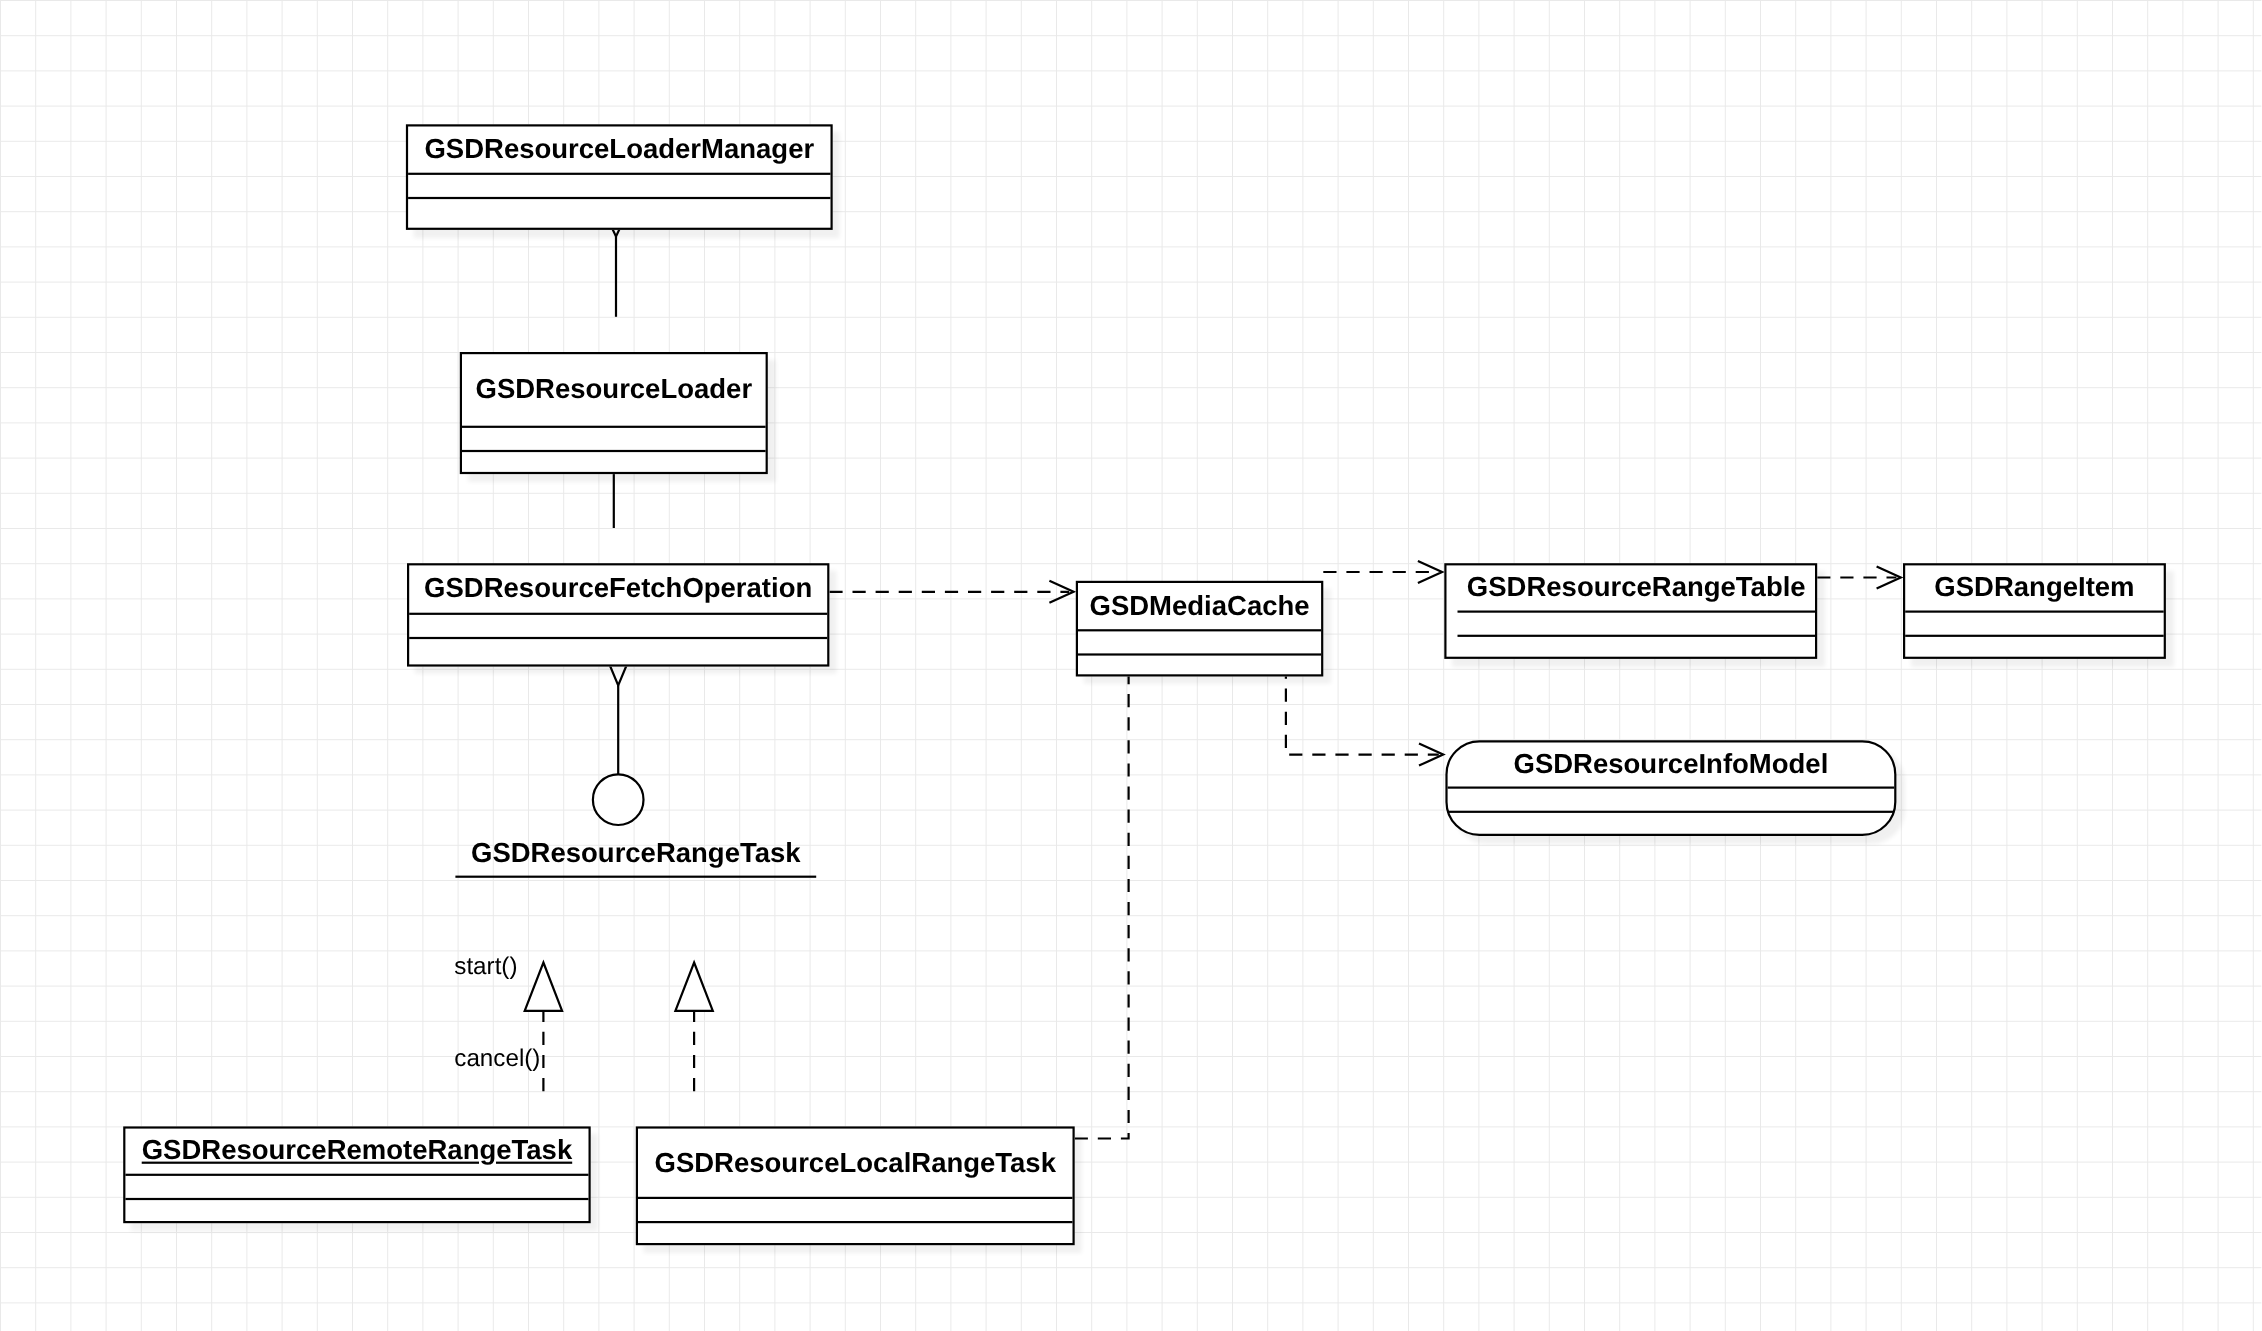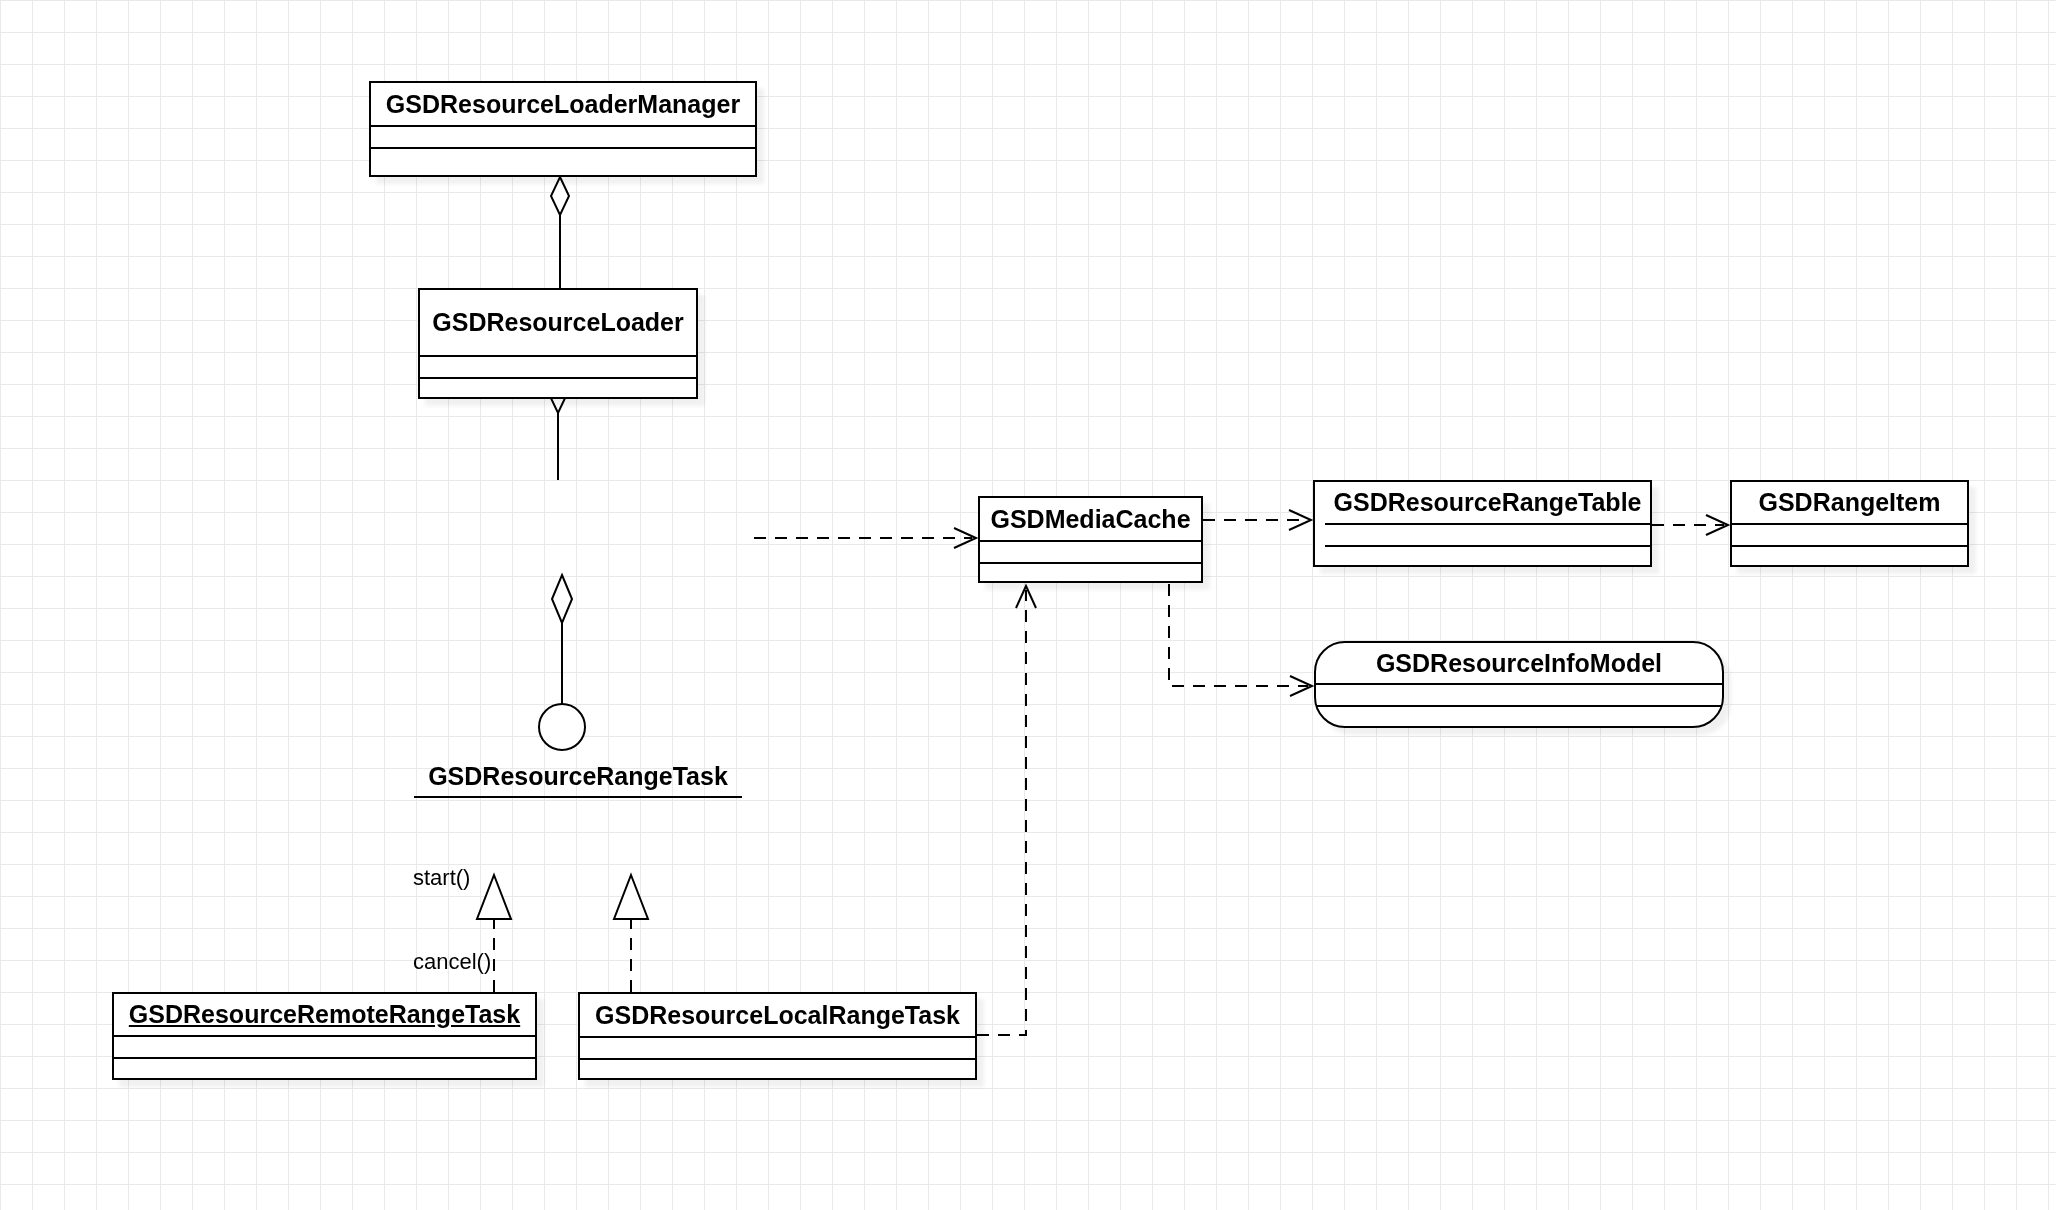--- a/index.html
+++ b/index.html
@@ -31,20 +31,21 @@
   .edge.dashed { stroke-dasharray: 12 9; }
   .hollow { fill: #ffffff; stroke: #000000; stroke-width: 2; }
   .uml-class {
     position: absolute;
     box-sizing: border-box;
     background: #ffffff;
     border: 2px solid #000000;
     display: flex;
     flex-direction: column;
     box-shadow: 7px 7px 4px rgba(0,0,0,0.06);
+    margin-top: 32px;
   }
   .uml-title {
     flex: 1;
     display: flex;
     align-items: center;
     justify-content: center;
     font-weight: bold;
     font-size: 25px;
     color: #000000;
     white-space: nowrap;
@@ -141,20 +142,25 @@
     <div class="uml-attrs"></div>
     <div class="uml-methods" style="height:26px;"></div>
   </div>
 
   <div class="uml-class" style="left:418px; top:288px; width:280px; height:111px;">
     <div class="uml-title">GSDResourceLoader</div>
     <div class="uml-attrs"></div>
     <div class="uml-methods" style="height:18px;"></div>
   </div>
 
+  <div class="uml-class" style="left:370px; top:480px; width:384px; height:94px;">
+    <div class="uml-title">GSDResourceFetchOperation</div>
+    <div class="uml-attrs"></div>
+    <div class="uml-methods" style="height:23px;"></div>
+  </div>
 
   <div class="uml-class" style="left:978px; top:496px; width:225px; height:87px;">
     <div class="uml-title">GSDMediaCache</div>
     <div class="uml-attrs"></div>
     <div class="uml-methods" style="height:17px;"></div>
   </div>
 
   <div class="uml-class" style="left:1313px; top:480px; width:339px; height:87px;padding-left:10px;">
     <div class="uml-title">GSDResourceRangeTable</div>
     <div class="uml-attrs"></div>
@@ -172,21 +178,21 @@
     <div class="uml-attrs"></div>
     <div class="uml-methods" style="height:19px;"></div>
   </div>
 
   <div class="uml-class" style="left:112px; top:992px; width:425px; height:88px;text-decoration:underline;">
     <div class="uml-title">GSDResourceRemoteRangeTask</div>
     <div class="uml-attrs"></div>
     <div class="uml-methods" style="height:19px;"></div>
   </div>
 
-  <div class="uml-class" style="left:578px; top:992px; width:399px; height:88px;">
+  <div class="uml-class" style="left:578px; top:992px; width:399px; height:108px;">
     <div class="uml-title">GSDResourceLocalRangeTask</div>
     <div class="uml-attrs"></div>
     <div class="uml-methods" style="height:18px;"></div>
   </div>
 
   <div class="iface-name">GSDResourceRangeTask</div>
   <div class="iface-methods">
     <div>start()</div>
     <div>cancel()</div>
   </div>

